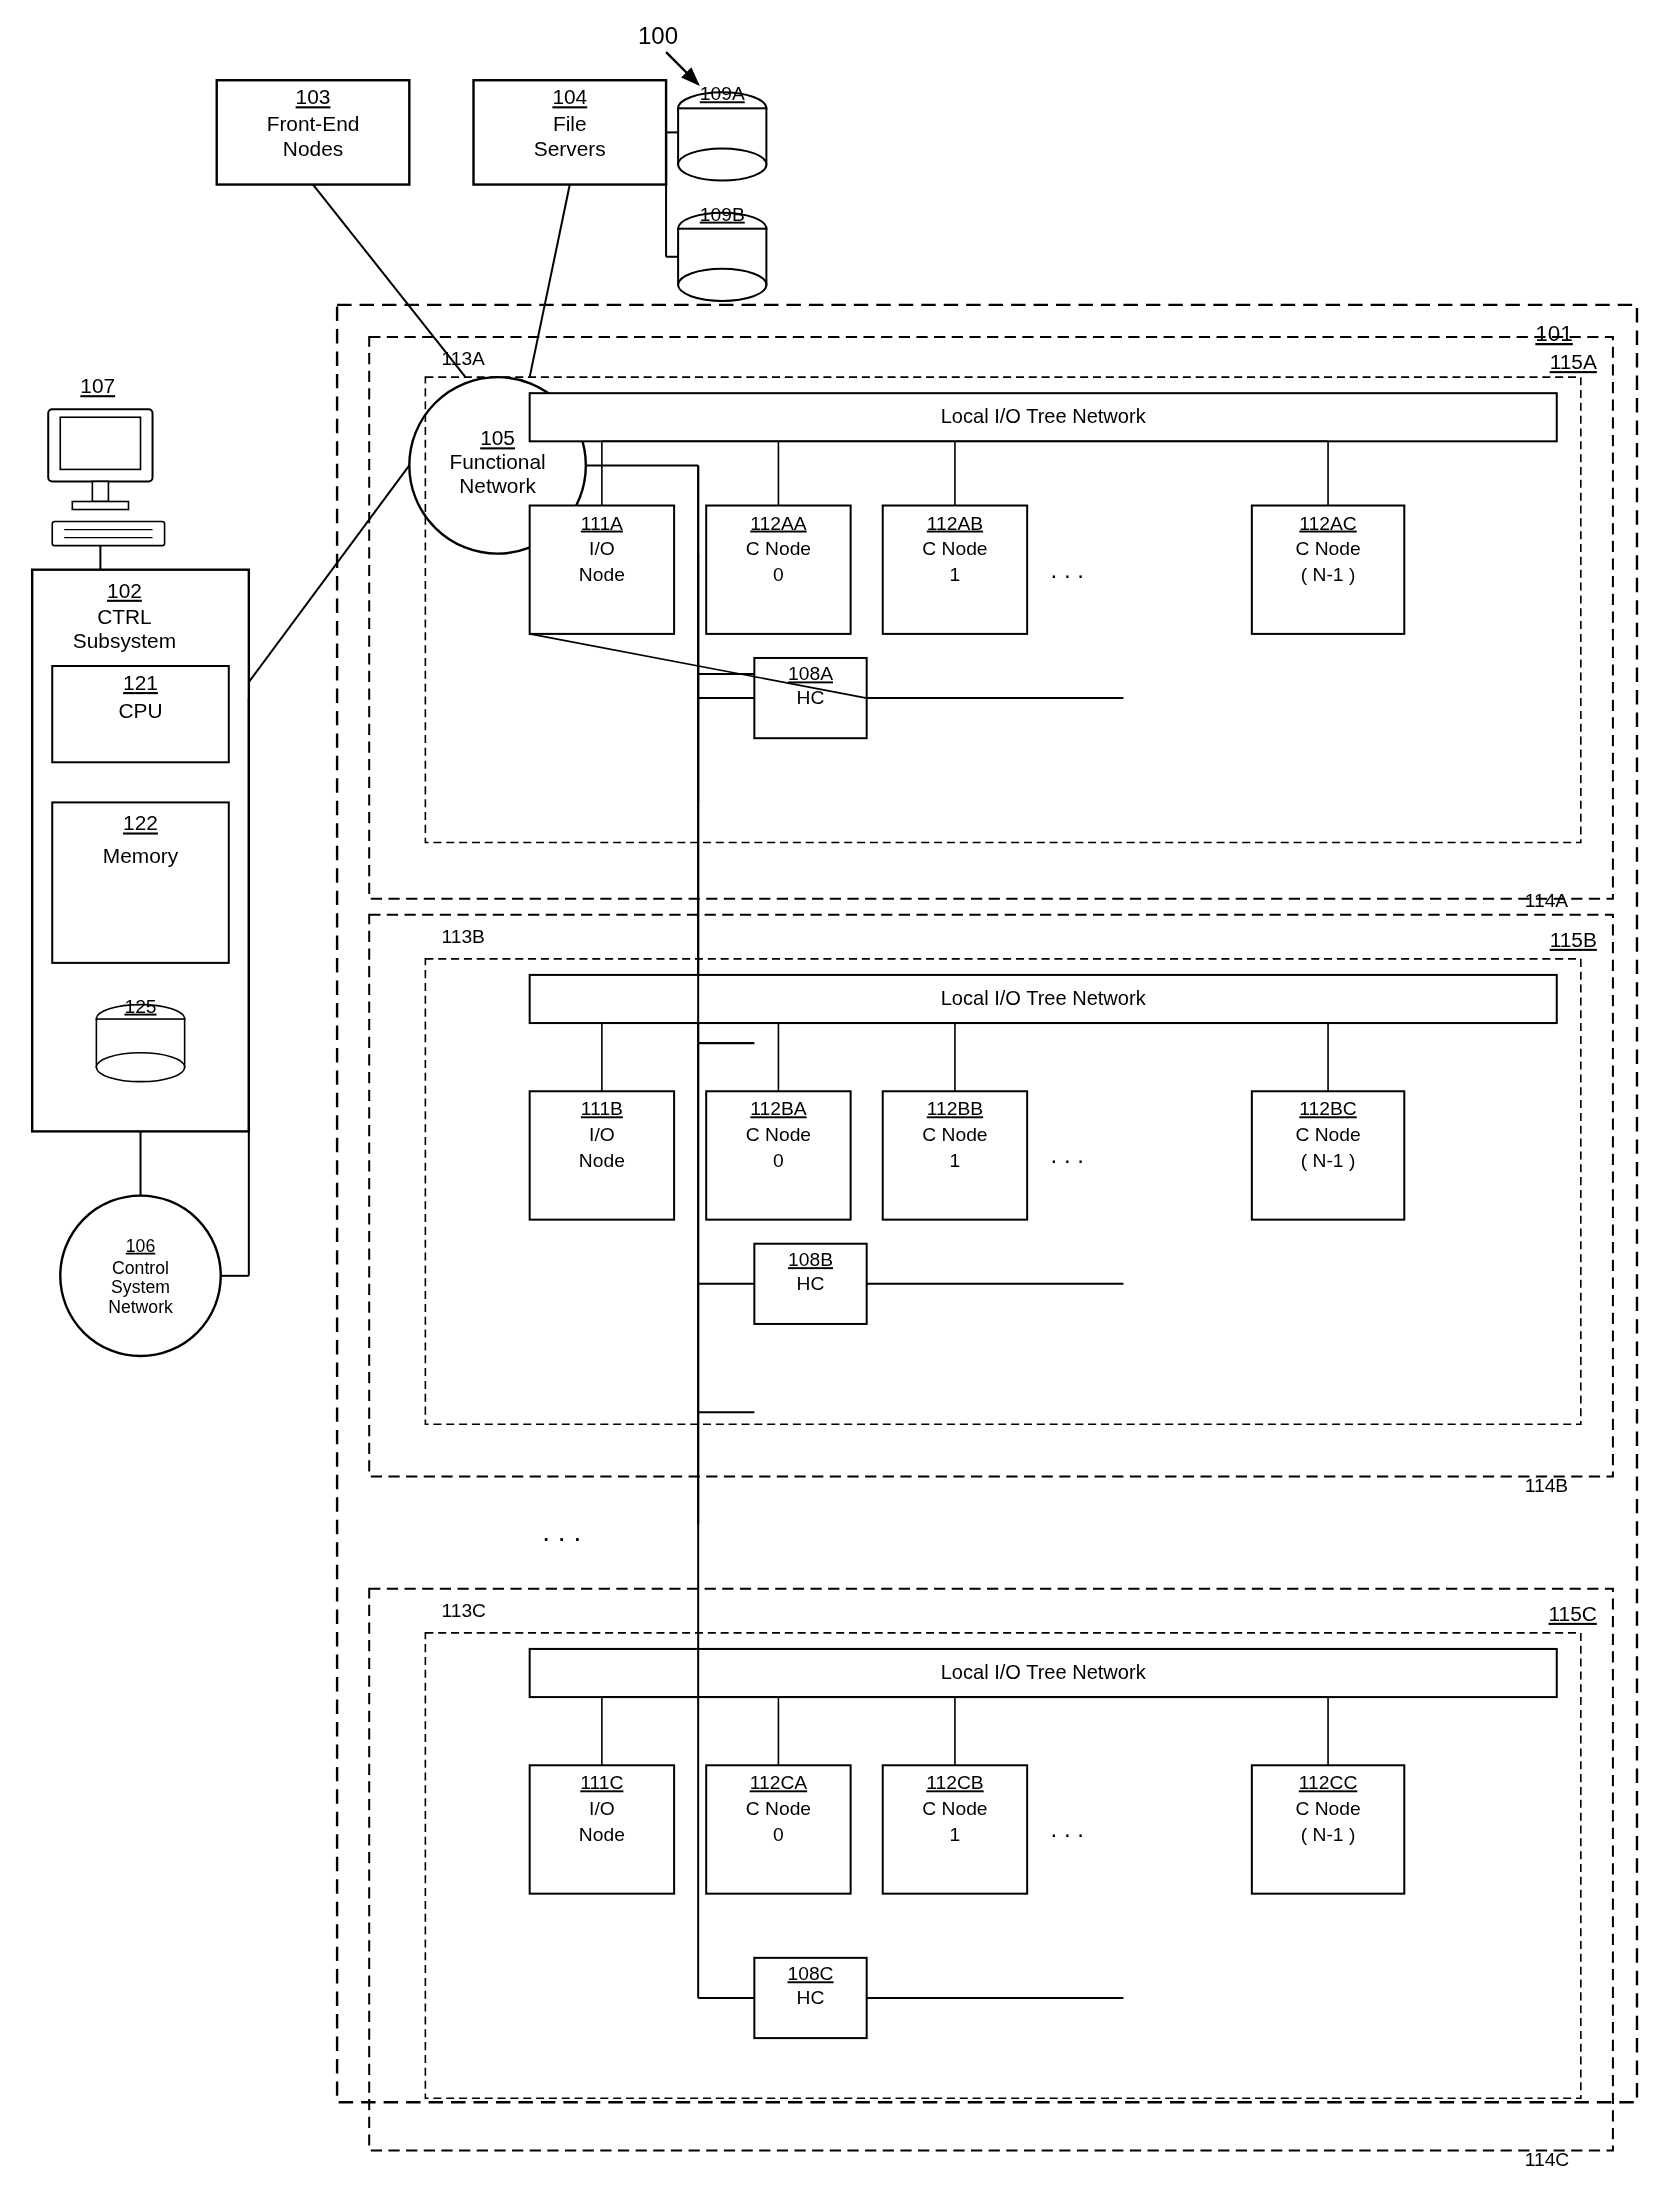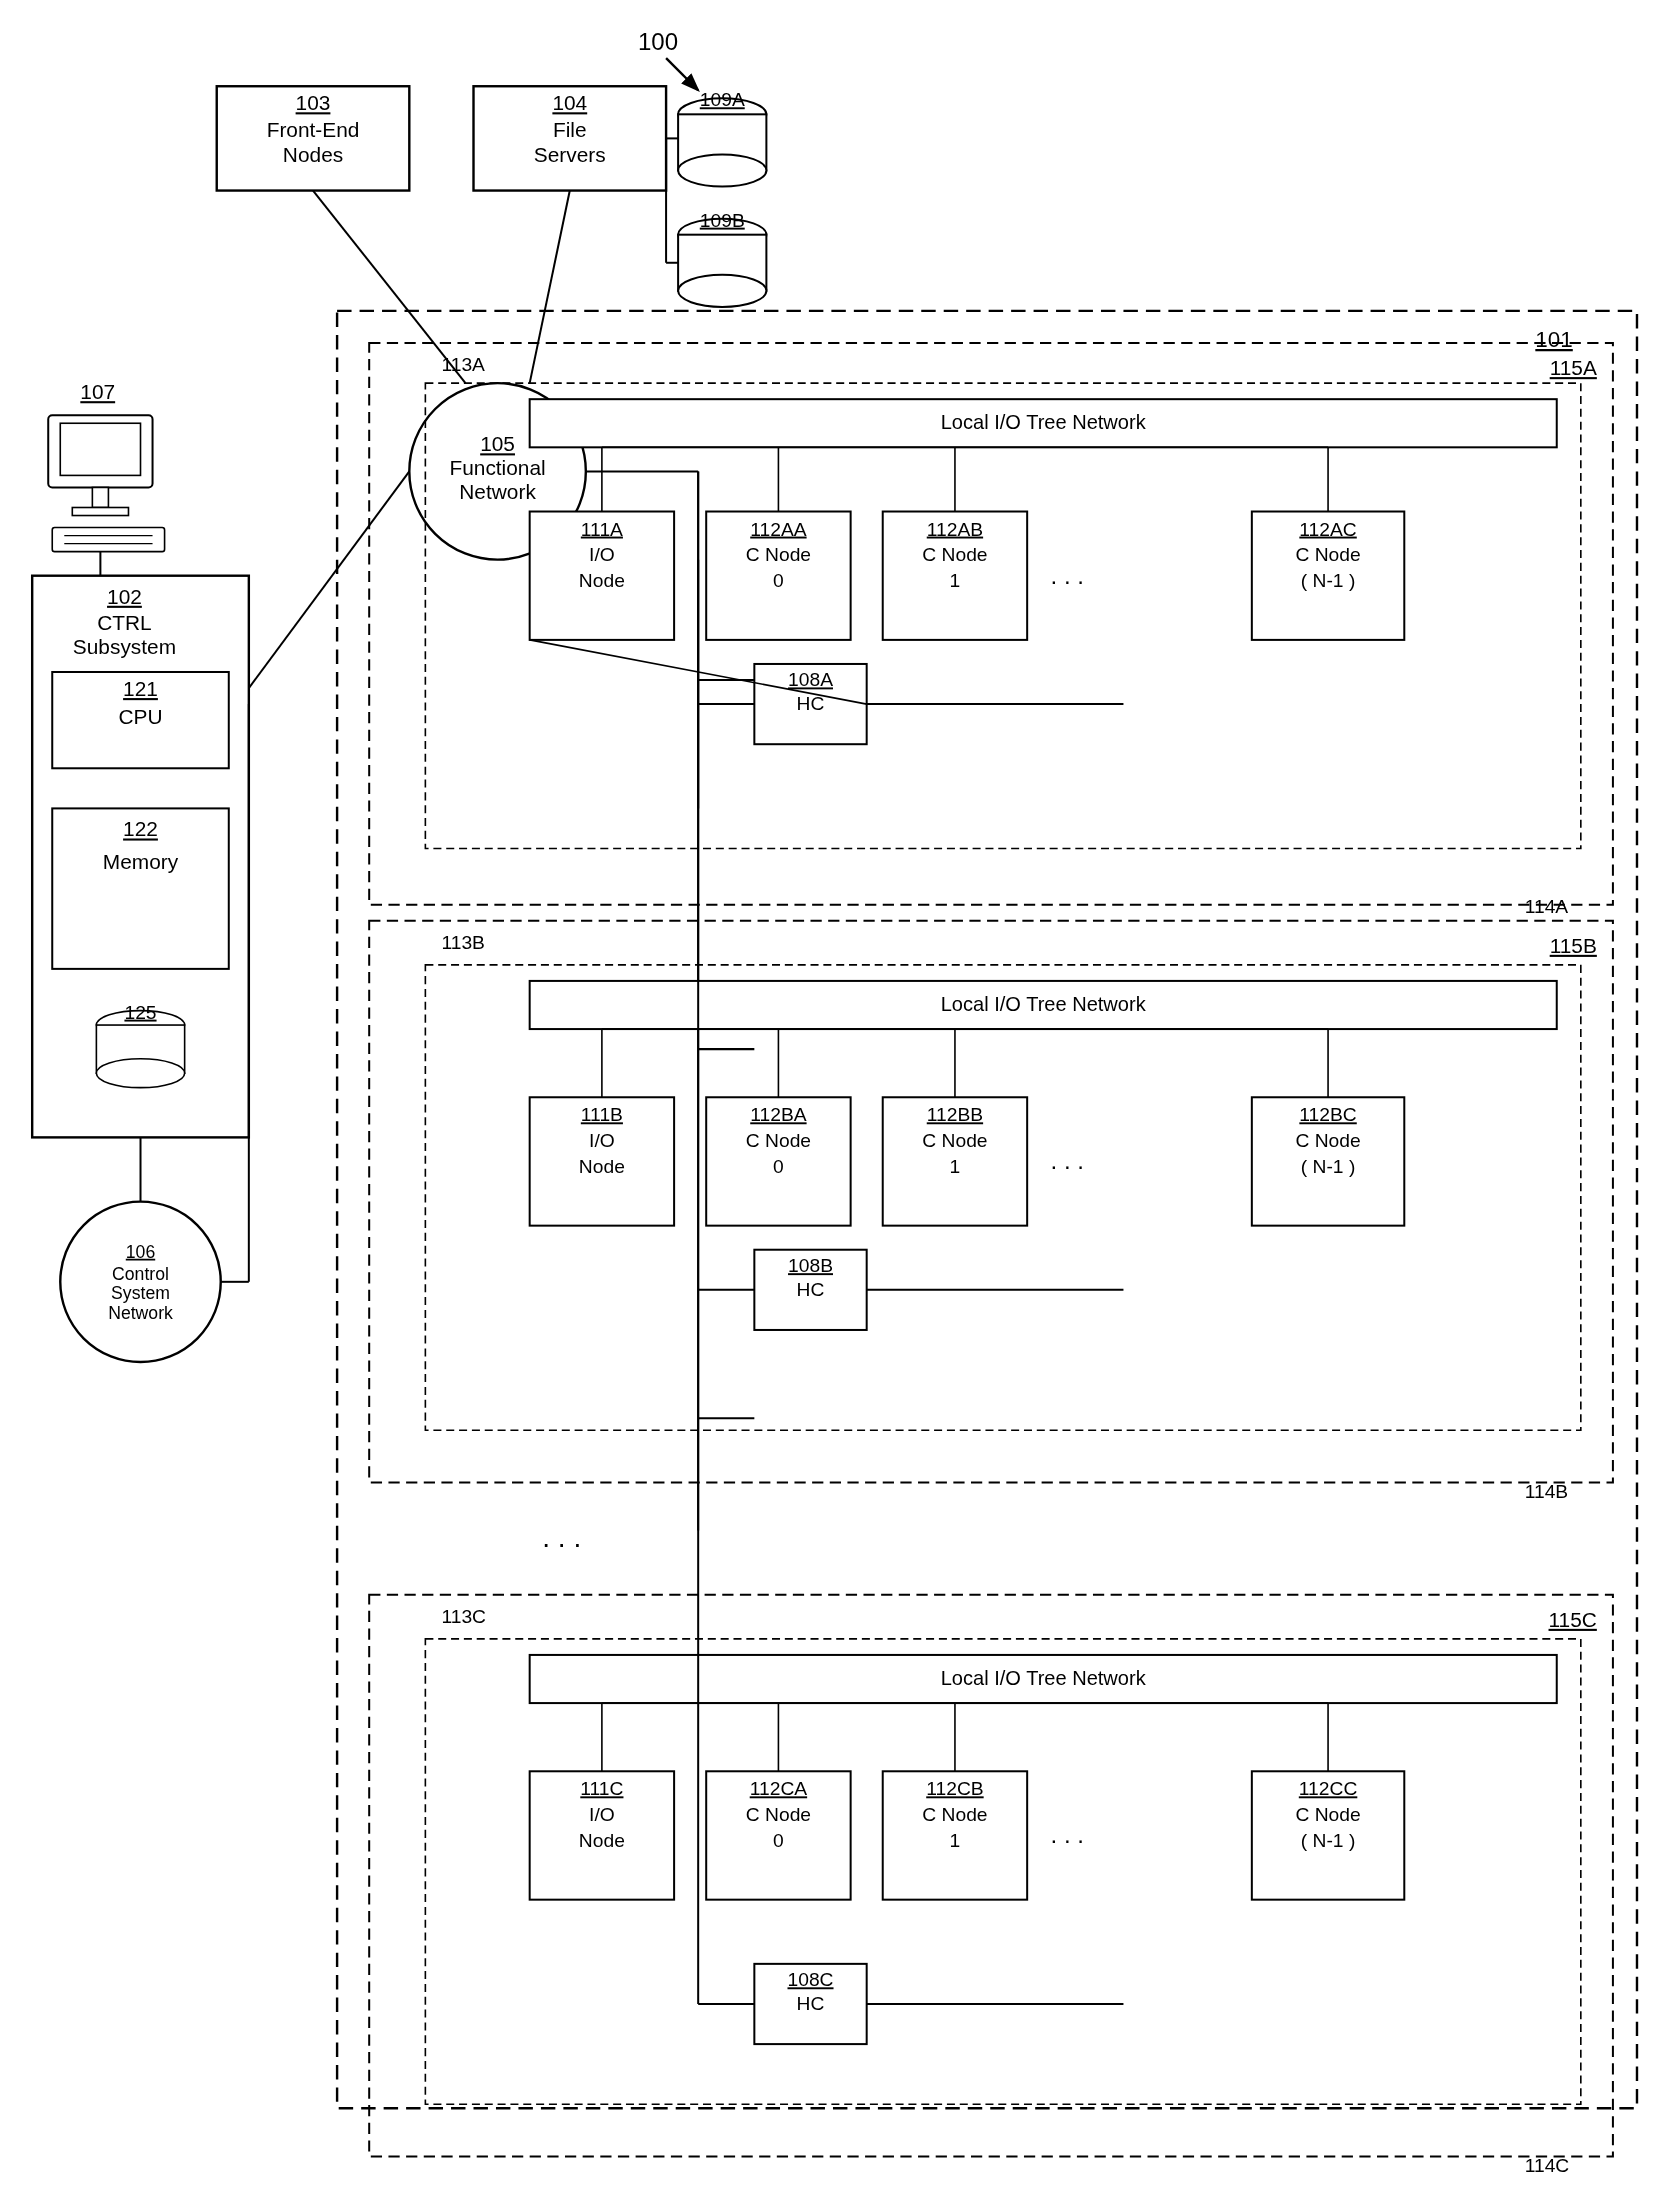--- a/index.html
+++ b/index.html
@@ -6,21 +6,21 @@
     body {
       background: #fff;
       font-family: Arial, sans-serif;
       width: 1678px;
       height: 2205px;
       position: relative;
       overflow: hidden;
     }
     .diagram-container {
       position: absolute;
-      top: 6px; left: 0;
+      top: 0; left: 0;
       width: 1678px;
       height: 1684px;
     }
     svg {
       position: absolute;
       top: 0; left: 0;
       width: 1678px;
       height: 2205px;
     }
   </style>

